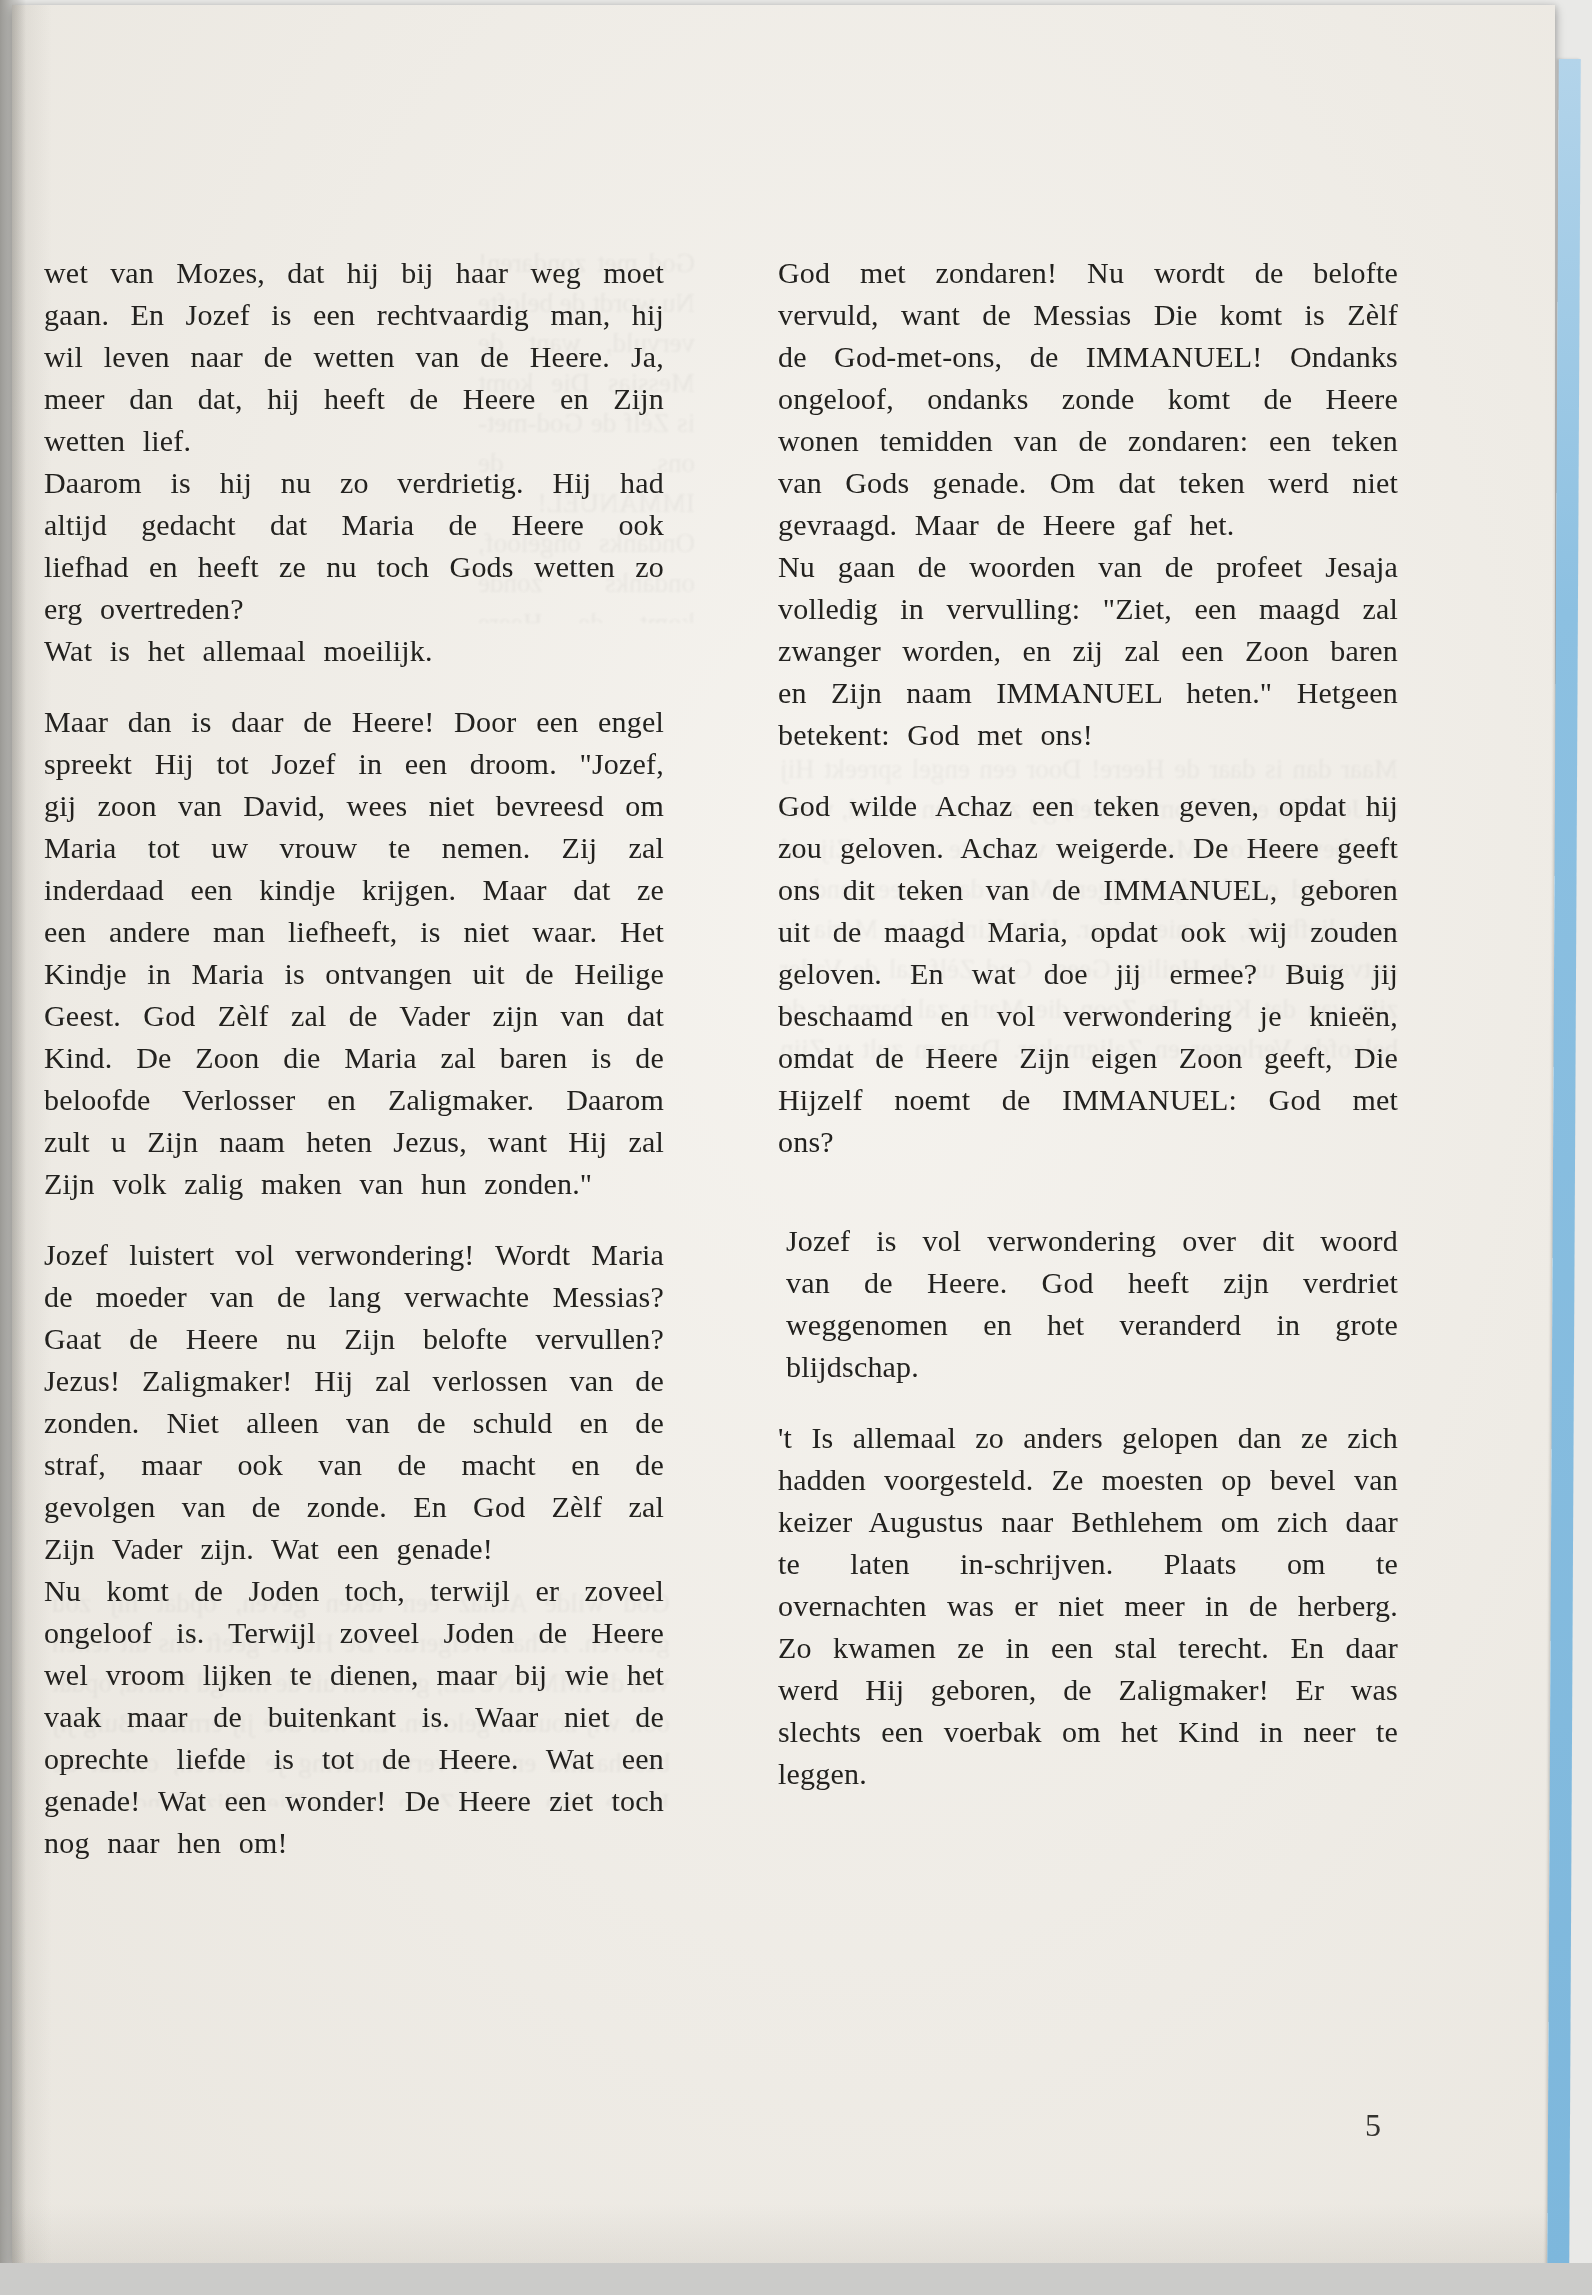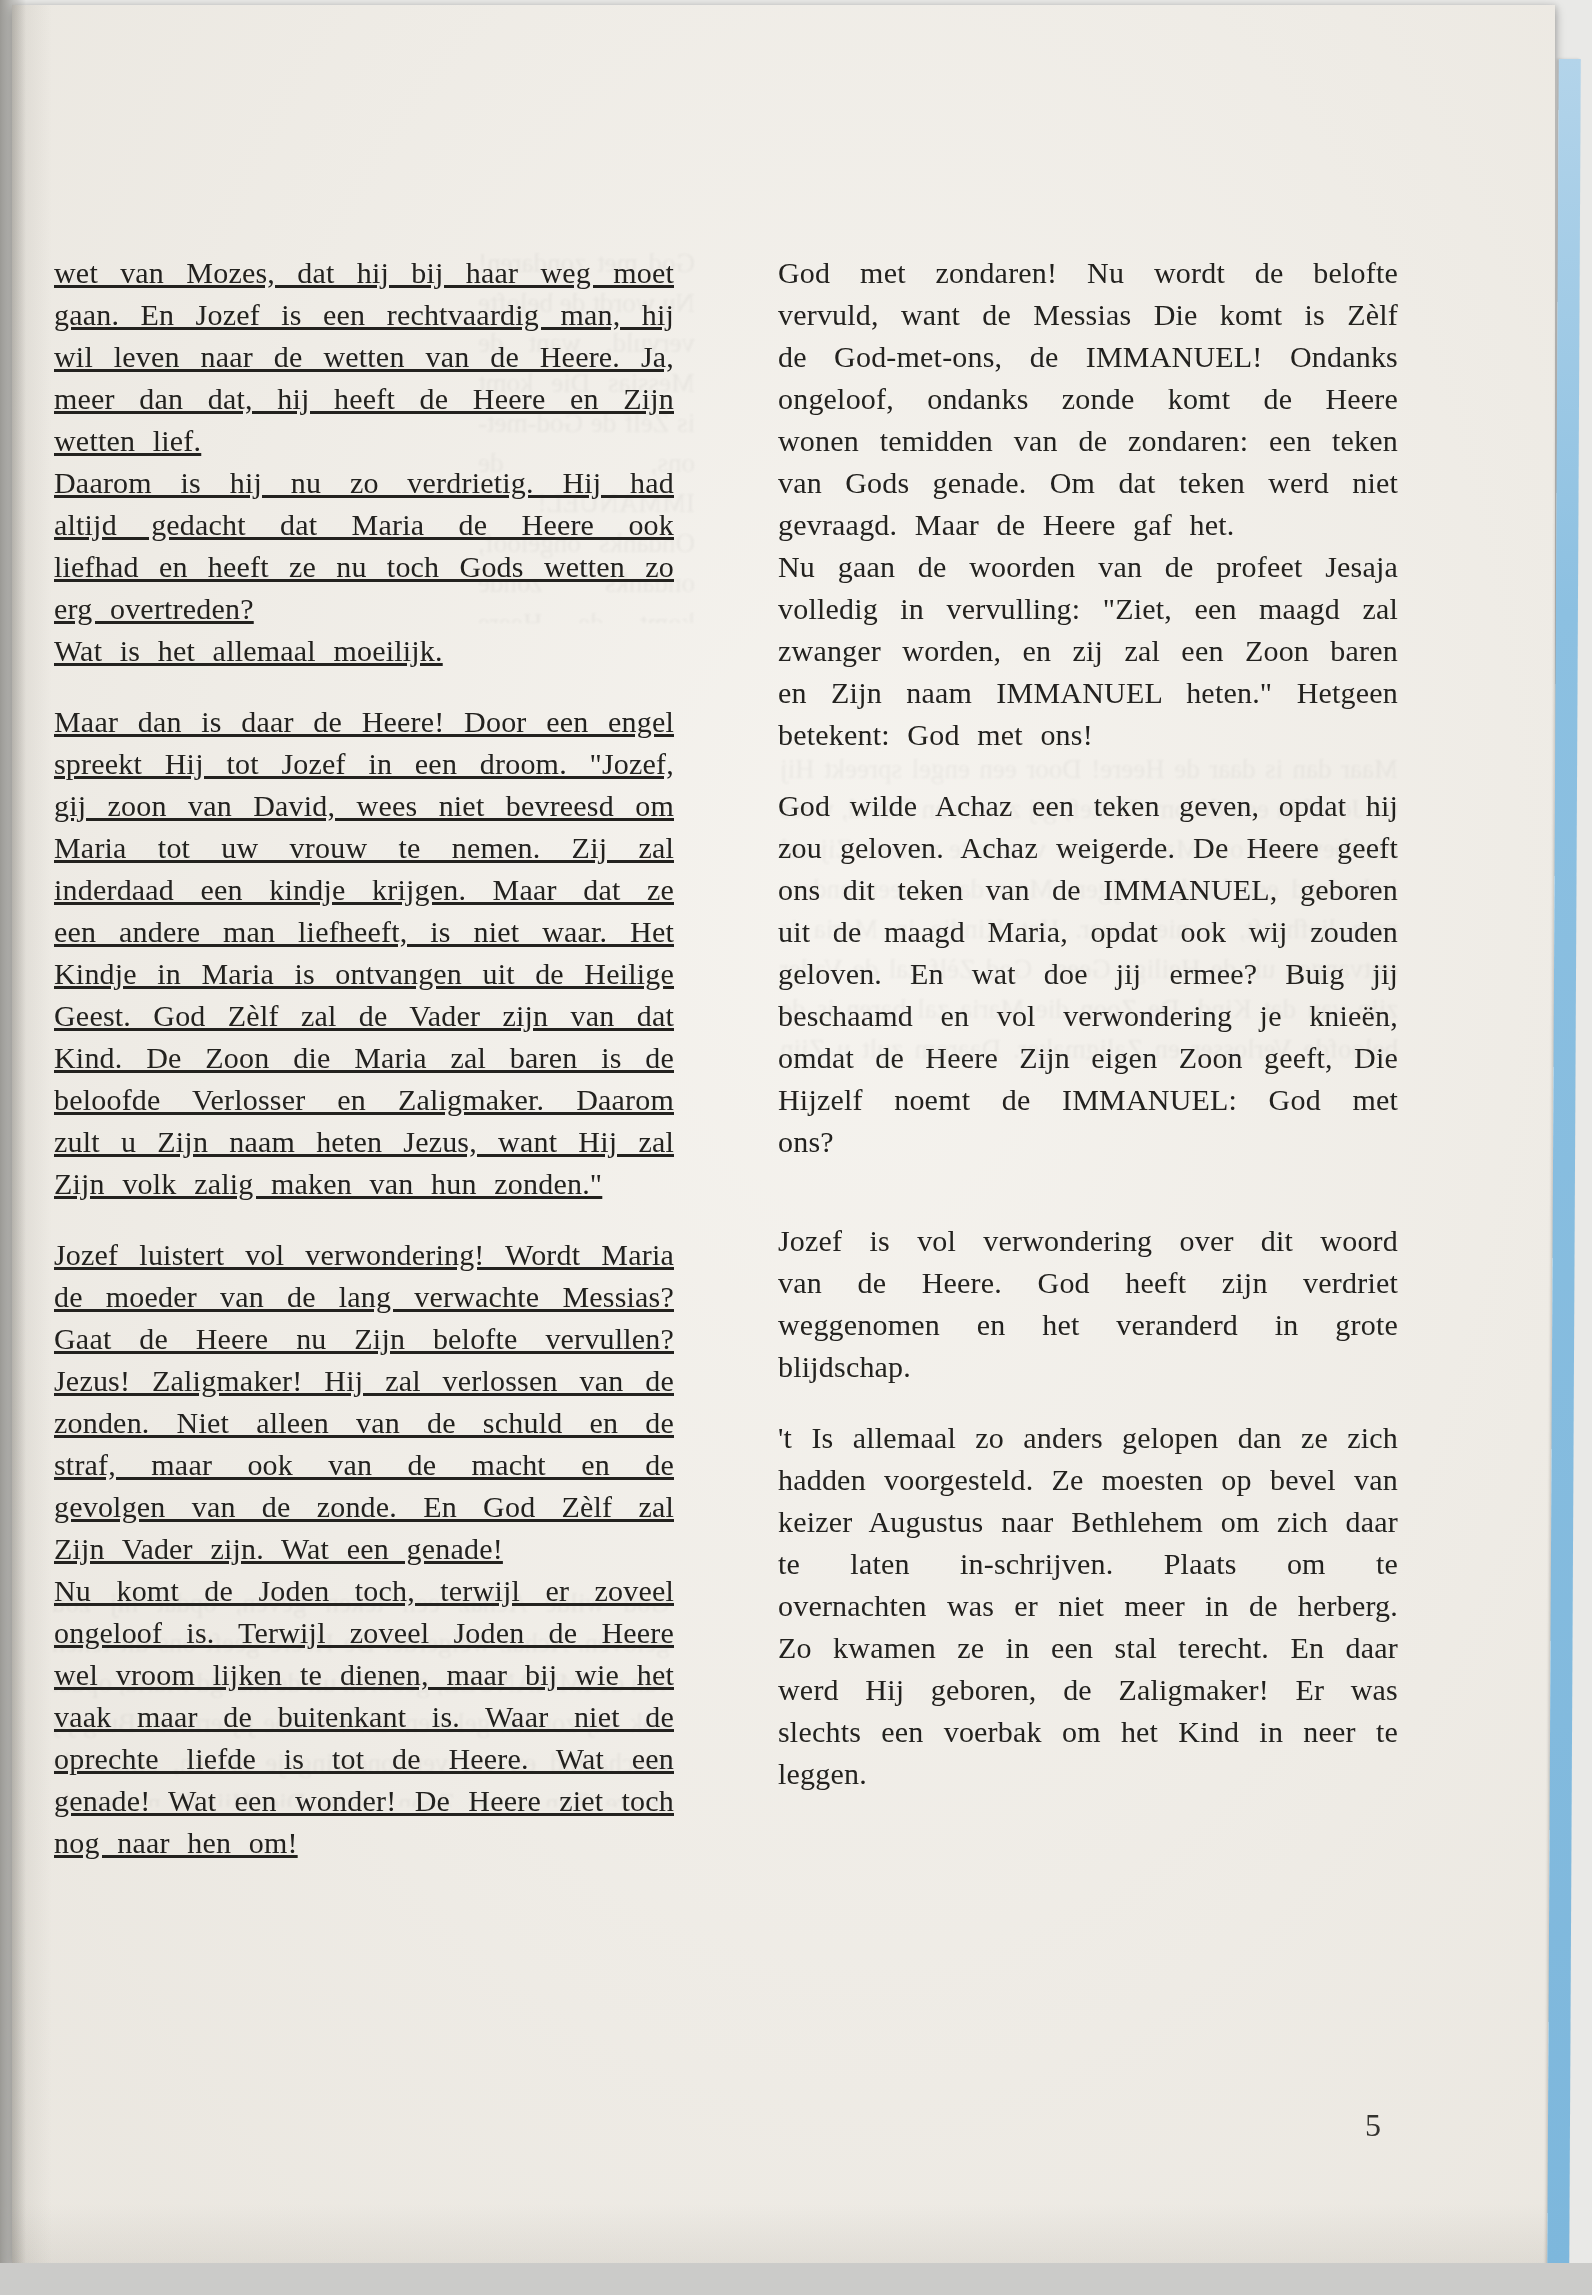--- a/index.html
+++ b/index.html
@@ -27,25 +27,25 @@
   .col {
     position: absolute;
     width: 620px;
     color: var(--text, #23221f);
     font-size: 30px;
     line-height: 42px;
     text-align: justify;
     word-spacing: 0.33em;
     letter-spacing: 0.2px;
   }
-  .col-left  { left: 42px;  top: 247px; text-decoration: underline; }
+  .col-left  { left: 32px;  top: 247px; }
   .col-right { left: 766px; top: 247px; }
   .col p { margin: 0; }
   .col p.gap  { margin-top: 29px; }
-  .col p.gap2 { margin-top: 57px; }
+  .col p.gap2 { margin-top: 57px; margin-left: 8px; }
   .page-number {
     position: absolute;
     left: 1353px;
     top: 2102px;
     font-size: 32px;
     color: var(--page_number, #34332f);
   }
   .edge-blue {
     position: absolute;
     left: 1553px;

